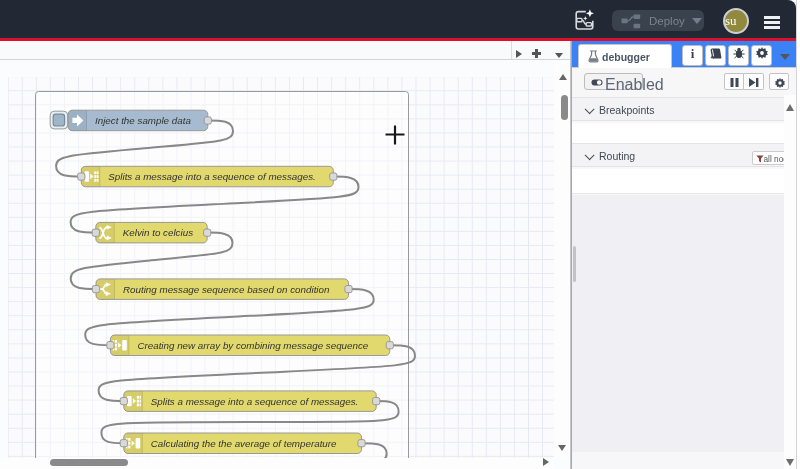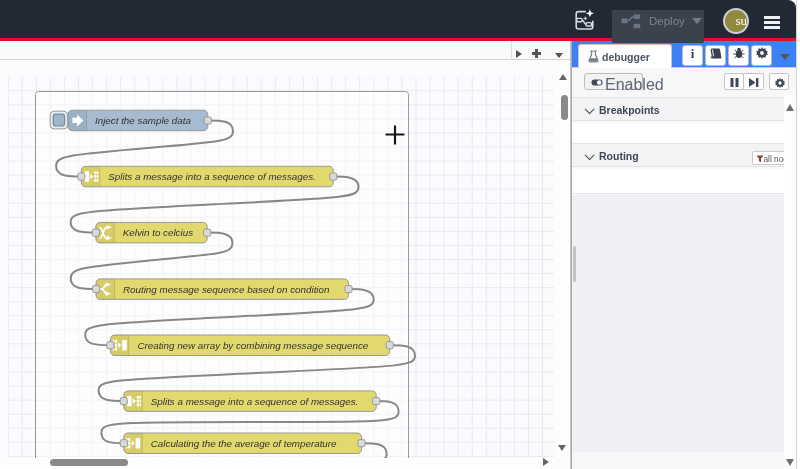--- a/index.html
+++ b/index.html
@@ -4,28 +4,28 @@
 * { margin:0; padding:0; box-sizing:border-box; }
 html,body { width:800px; height:469px; overflow:hidden; background:#fff;
   font-family:"Liberation Sans", sans-serif; }
 #page { position:absolute; left:0; top:0; width:800px; height:469px; }
 
 
 #header { position:absolute; left:0; top:0; width:796px; height:38px;
   background:#222935; border-radius:0 8px 0 0; }
 #redline { position:absolute; left:0; top:38px; width:796px; height:2.5px; background:#d9112b; }
 #hdricon { position:absolute; left:575px; top:9px; }
-#deploybtn { position:absolute; left:612px; top:10px; width:92px; height:33px;
-  background:#3a424e; border-radius:1px; }
+#deploybtn { position:absolute; left:612px; top:10px; width:92px; height:21px;
+  background:#3a424e; border-radius:6px; }
 #deploybtn .txt { position:absolute; left:37px; top:4.5px; color:#7b848f; font-size:11.5px; }
 #deploybtn svg { position:absolute; left:9px; top:3.5px; }
 #deploybtn .caret { position:absolute; left:80px; top:8px; width:0; height:0;
   border-left:5px solid transparent; border-right:5px solid transparent; border-top:6px solid #737d89; }
 #avatar { position:absolute; left:723px; top:8px; width:26px; height:26px; border-radius:50%;
-  background:#91893e; border:2px solid #ccd0d5; color:#fff; text-align:right;
+  background:#91893e; border:2px solid #ccd0d5; color:#fff; text-align:left;
   font-family:"Liberation Serif", serif; font-size:13px; line-height:22px; }
 #burger { position:absolute; left:764px; top:16px; width:16px; }
 #burger div { height:3px; background:#eef1f4; margin-bottom:2px; }
 
 
 #workspace { position:absolute; left:0; top:40px; width:571px; height:429px; background:#fbfcfe; }
 #tabbar { position:absolute; left:0; top:0; width:571px; height:20px; background:#f9fafb;
   border-bottom:1px solid #d4d4d6; }
 #tabbar .sep { position:absolute; left:511px; top:1px; width:1px; height:18px; background:#dddddd; }
 #tabbar .play { position:absolute; left:516px; top:10px; width:0; height:0;
@@ -80,21 +80,21 @@
 #enbtn span { position:absolute; left:20px; top:2px; font-size:16px; }
 .tbtn { position:absolute; top:5px; width:20px; height:17px; background:#fdfdfe;
   border:1px solid #c4c4c6; }
 #gearbtn { position:absolute; left:196.5px; top:5px; width:20.7px; height:17px; background:#fdfdfe;
   border:1px solid #c4c4c6; border-radius:2px; text-align:center; }
 
 .sechdr { position:absolute; left:0; width:212px; height:24px; background:#f3f3f6;
   border-top:1px solid #e4e4e8; border-bottom:1px solid #e4e4e8; }
 .sechdr .chev { position:absolute; left:14px; top:7.5px; width:6.5px; height:6.5px;
   border-left:1.6px solid #4a4a4a; border-bottom:1.6px solid #4a4a4a; transform:rotate(-45deg); }
-.sechdr .t { position:absolute; left:27px; top:5.5px; font-weight:bold; font-size:10.5px; color:#3f4854; }
+.sechdr .t { position:absolute; left:27px; top:5.5px; font-weight:normal; font-size:10.5px; color:#3f4854; }
 #sec-brk { top:57px; }
 #white1 { position:absolute; left:0; top:83px; width:212px; height:20px; background:#fff; }
 #sec-msg { top:103px; }
 #white2 { position:absolute; left:0; top:129px; width:212px; height:25px; background:#fff; border-bottom:1px solid #e8e8ec; }
 #msgarea { position:absolute; left:0; top:155px; width:212px; height:257px; background:#f0f0f4; }
 #sbfoot { position:absolute; left:0; top:412px; width:212px; height:17px; background:#f7f7f9; }
 #allnodes { position:absolute; left:160px; top:111px; width:45.5px; height:13.5px; background:#fff;
   border:1px solid #ccc; border-radius:2px; font-size:8.5px; color:#555; white-space:nowrap;margin-left:20px; }
 #allnodes .fun { position:absolute; left:3px; top:2.5px; }
 #allnodes .tx { position:absolute; left:10.5px; top:1.5px; font-size:8.3px; }

